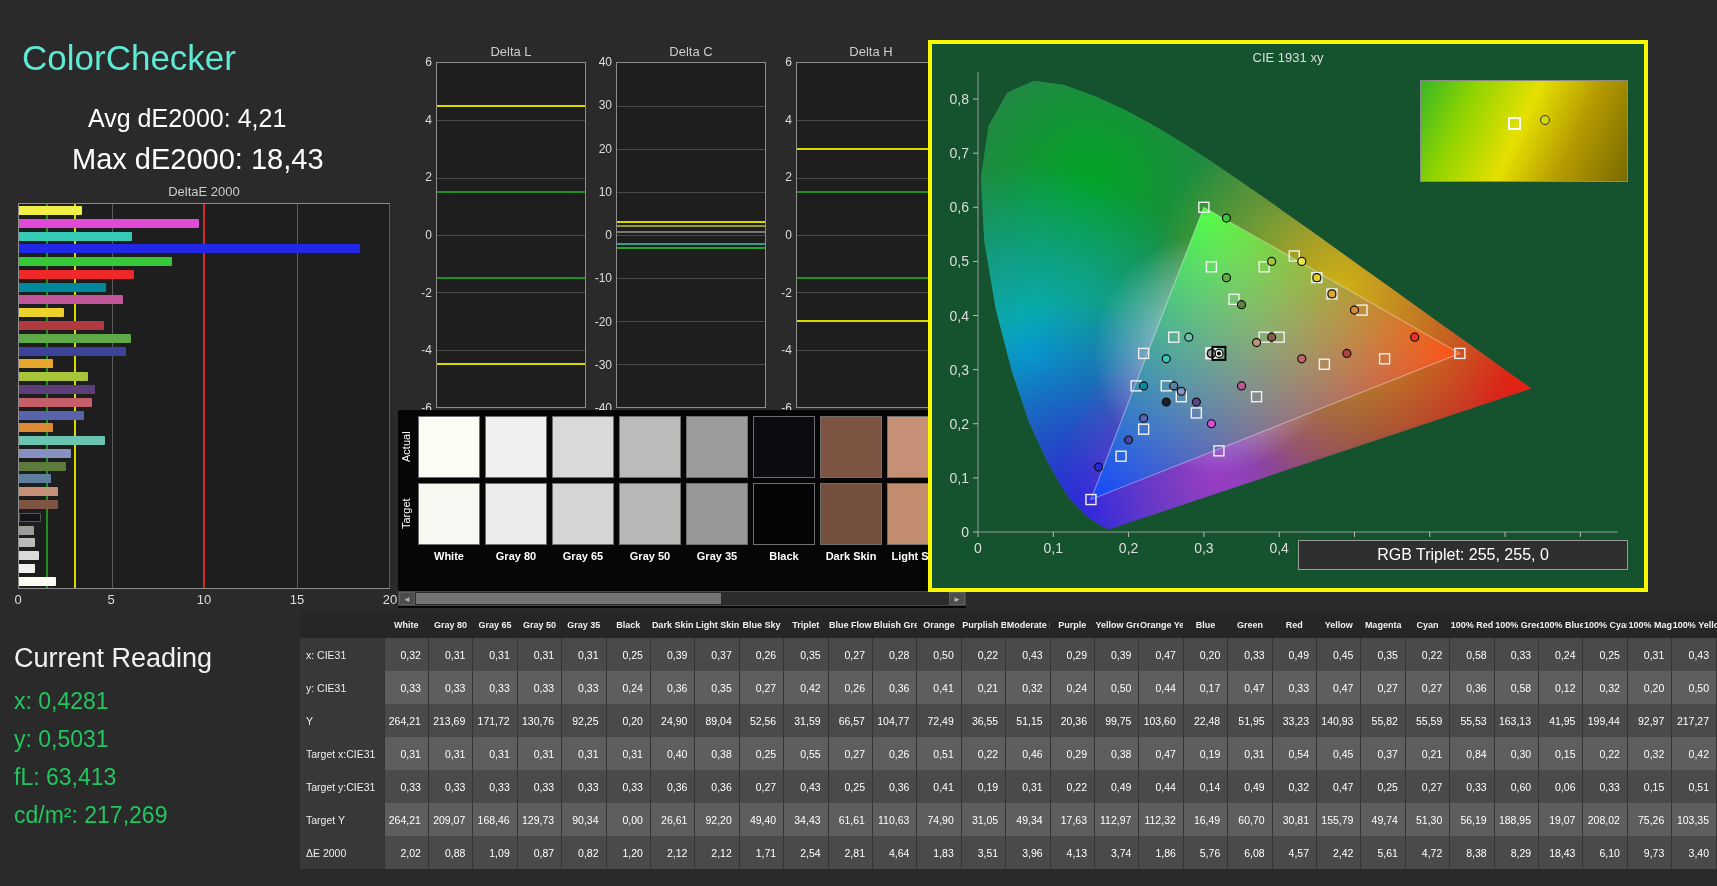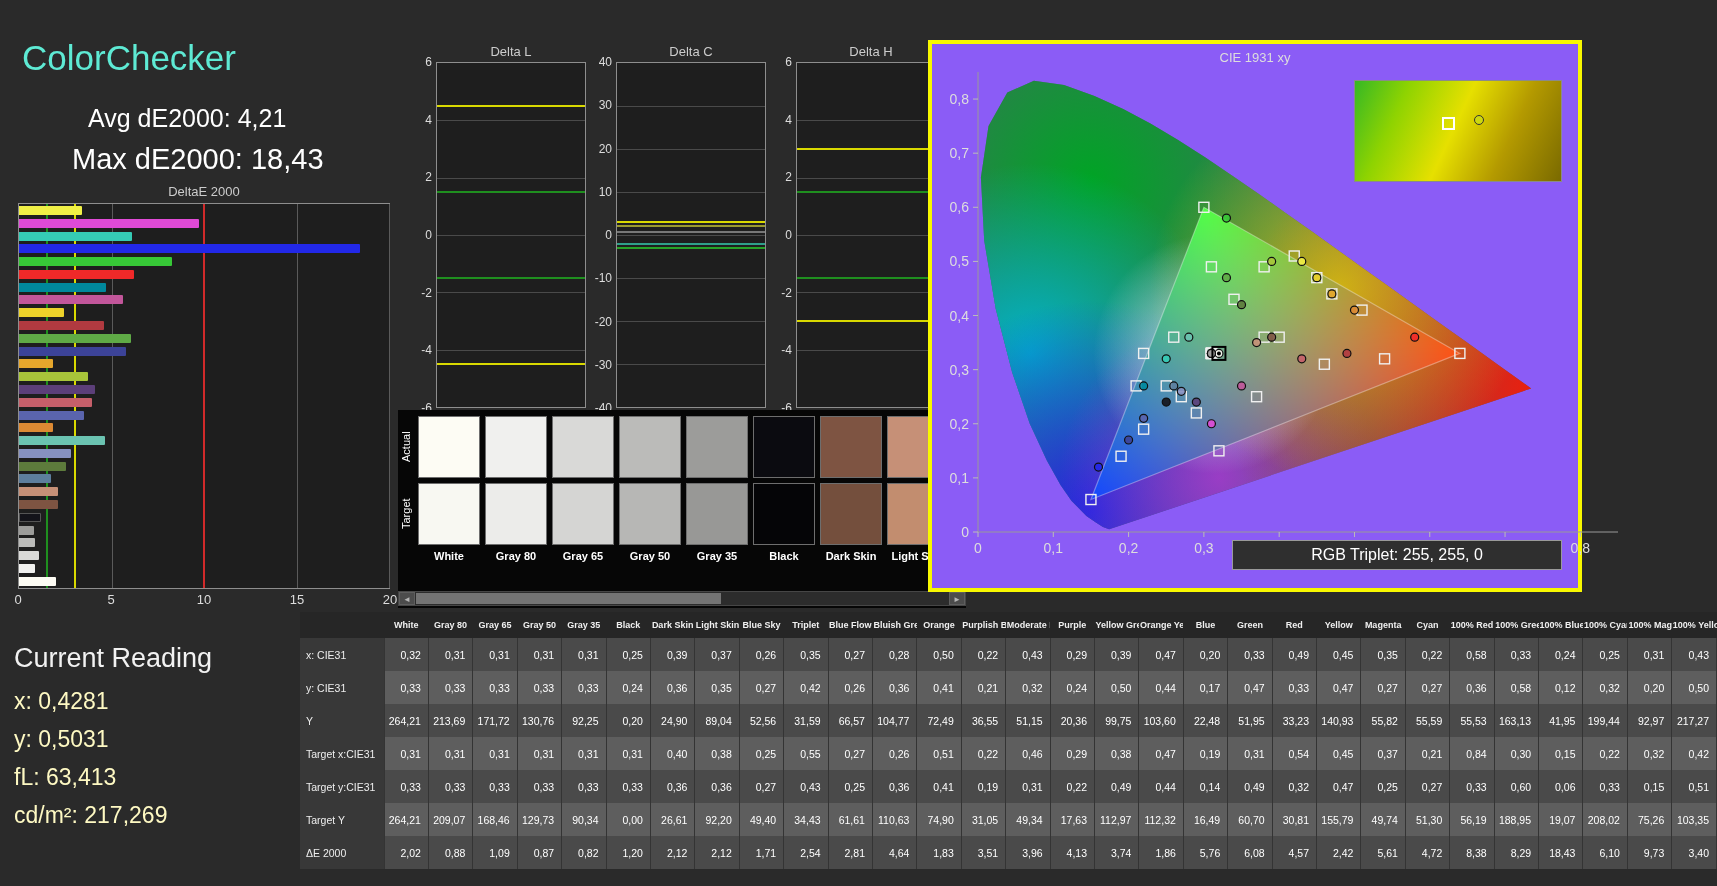--- a/index.html
+++ b/index.html
@@ -44,34 +44,34 @@
   .swatch-grid { position:absolute; left:20px; top:6px; width:546px; overflow:hidden; display:flex; gap:5px; }
   .sw-col { flex:0 0 62px; width:62px; }
   .sw { width:62px; height:62px; border:1px solid #6e6e6e; margin-bottom:5px; }
   .sw-label { font-size:11px; font-weight:bold; text-align:center; color:#ffffff; white-space:nowrap; }
   .scrollbar { position:absolute; left:0; bottom:2px; width:568px; height:15px; background:#2c2c2c; border:1px solid #464646; }
   .sb-btn { position:absolute; top:0; width:16px; height:13px; background:#4c4c4c; color:#b5b5b5; font-size:8px;
             line-height:13px; text-align:center; border:1px solid #5e5e5e; }
   .sb-thumb { position:absolute; left:17px; top:1px; width:305px; height:11px; background:#747474; }
 
   
-  .cie-panel { left:928px; top:40px; width:654px; height:552px; border:4px solid #f8f800; background:#8b5cf6; }
+  .cie-panel { left:928px; top:40px; width:720px; height:552px; border:4px solid #f8f800; background:#14532d; }
   .cie-title { position:absolute; top:6px; left:0; width:100%; text-align:center; font-size:13px; color:#dddddd; }
   .cie-svg { position:absolute; left:4px; top:22px; }
   .inset { position:absolute; right:16px; top:36px; width:208px; height:102px; border:1px solid #8a8a8a;
            background:linear-gradient(115deg,#36b825 0%,#8ed301 22%,#e6e000 48%,#b49a00 72%,#7a6a00 100%); }
   .inset-square { position:absolute; left:42%; top:36%; width:13px; height:13px; border:2px solid #ffffff; }
   .inset-dot { position:absolute; left:58%; top:34%; width:10px; height:10px; border-radius:50%;
                border:1px solid #333; }
   .rgb-box { position:absolute; right:16px; bottom:18px; width:330px; height:30px; background:#2f2f2f;
              border:1px solid #9a9a9a; font-size:16px; line-height:28px; text-align:center; color:#ffffff; }
 
   
   .cr-title { left:14px; top:643px; font-size:27px; color:#f2f2f2; }
-  .cr-line  { left:14px; font-size:23px; color:#fef9c3; }
+  .cr-line  { left:14px; font-size:23px; color:#22c55e; }
 
   
   .table-wrap { left:300px; top:612px; width:1417px; height:274px; }
   table.results { border-collapse:collapse; width:100%; table-layout:fixed; color:#ffffff; }
   table.results th { font-weight:bold; font-size:9px; background:#262626; height:26px; padding:0 1px;
                      overflow:hidden; white-space:nowrap; text-align:center; color:#f0f0f0; }
   table.results td { height:33px; font-size:10.5px; text-align:right; padding-right:7px;
                      white-space:nowrap; overflow:hidden; border-right:1px solid rgba(255,255,255,0.05); }
   table.results tr.odd  td { background:#4a4a4a; }
   table.results tr.even td { background:#5e5e5e; }

